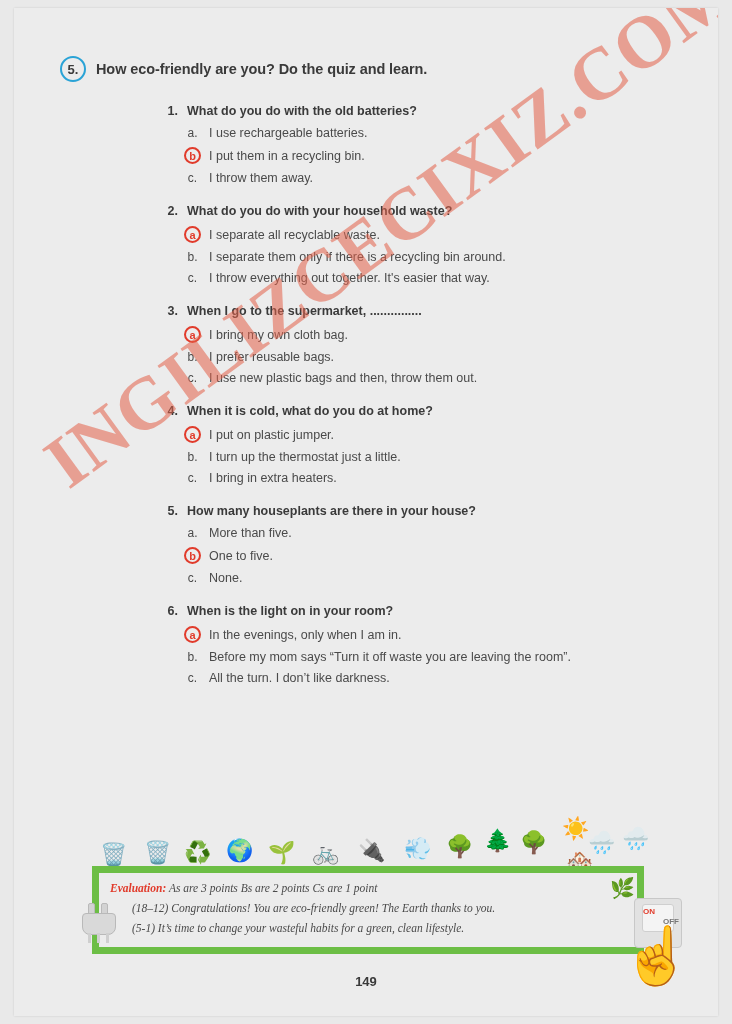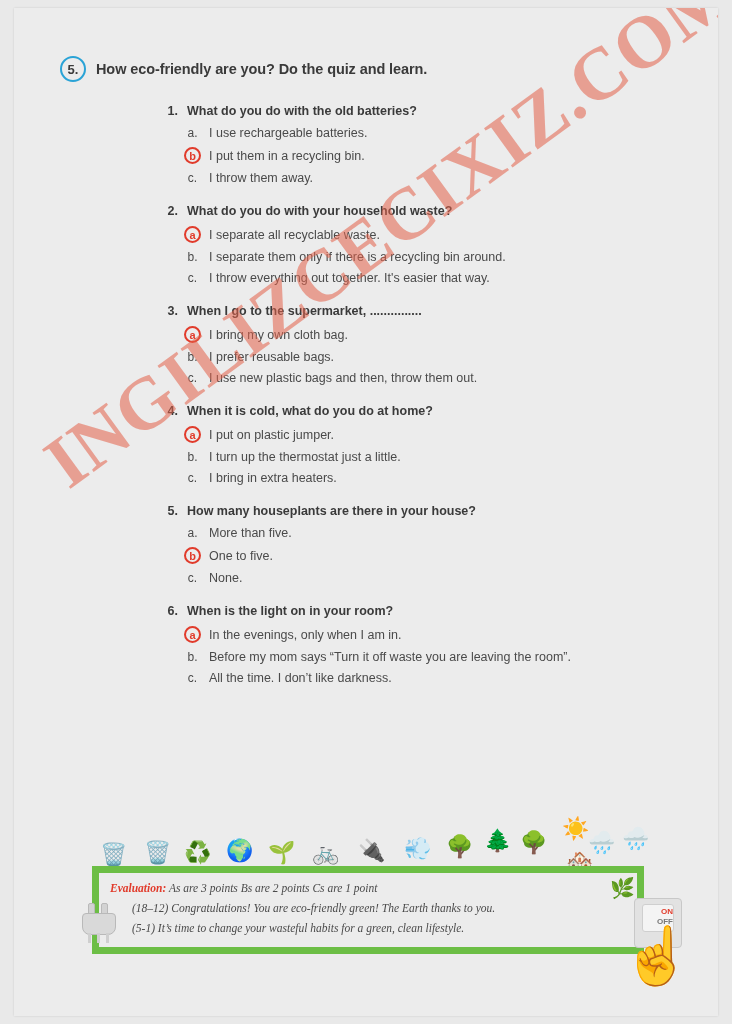--- a/index.html
+++ b/index.html
@@ -204,27 +204,27 @@
   }
   .switch .face {
     position: absolute;
     left: 7px; top: 5px;
     width: 32px; height: 28px;
     background: #f4f4f4;
     border: 1px solid #cfcfcf;
     border-radius: 3px;
     font-size: 8px;
     color: #e13b2b;
-    text-align: right;
+    text-align: left;
     line-height: 1.25;
     padding-top: 2px;
     box-sizing: border-box;
     font-weight: bold;
   }
-  .switch .face .off { color: #777; }
+  .switch .face .off { color: #777; margin-left: 20px; }
 
   .hand {
     position: absolute;
     left: 608px;
     top: 920px;
     font-size: 56px;
     color: #f0b27a;
     line-height: 1;
   }
 
@@ -373,21 +373,21 @@
         <li class="opt">
           <span class="opt-letter sel">a</span>
           <span class="opt-text">In the evenings, only when I am in.</span>
         </li>
         <li class="opt">
           <span class="opt-letter">b.</span>
           <span class="opt-text">Before my mom says “Turn it off waste you are leaving the room”.</span>
         </li>
         <li class="opt">
           <span class="opt-letter">c.</span>
-          <span class="opt-text">All the time. I don’t like darkness.</span>
+          <span class="opt-text">All the turn. I don’t like darkness.</span>
         </li>
       </ul>
     </div>
 
   </div>
 
   <div class="icon-strip">
     <span style="left:0px; top:30px;">🗑️</span>
     <span style="left:44px; top:28px;">🗑️</span>
     <span style="left:84px; top:28px;">♻️</span>
@@ -430,14 +430,15 @@
   <div class="switch">
     <div class="face">
       <div>ON</div>
       <div class="off">OFF</div>
     </div>
   </div>
   <div class="hand">☝</div>
 
   <div class="watermark">INGILIZCECIXIZ.COM</div>
 
+  <div class="page-num">149</div>
 
 </div>
 
 </body></html>

